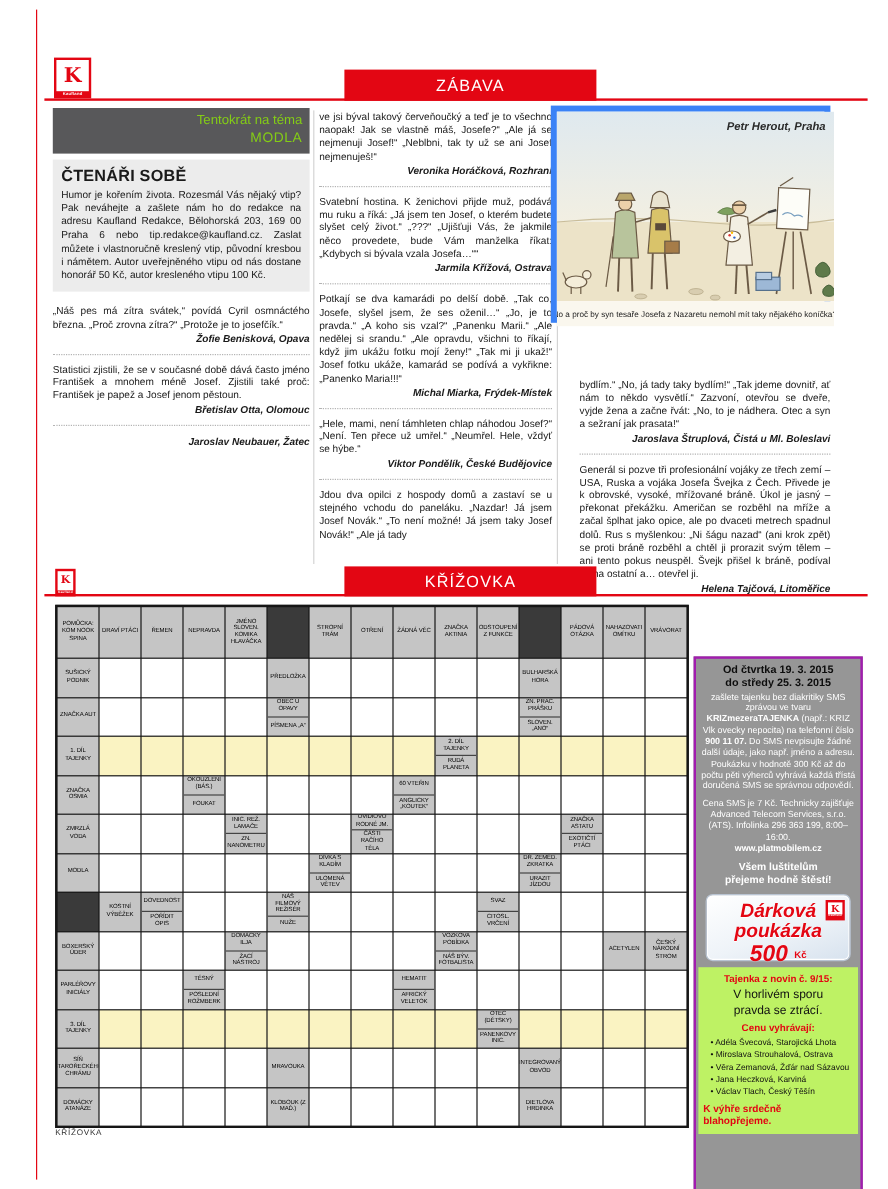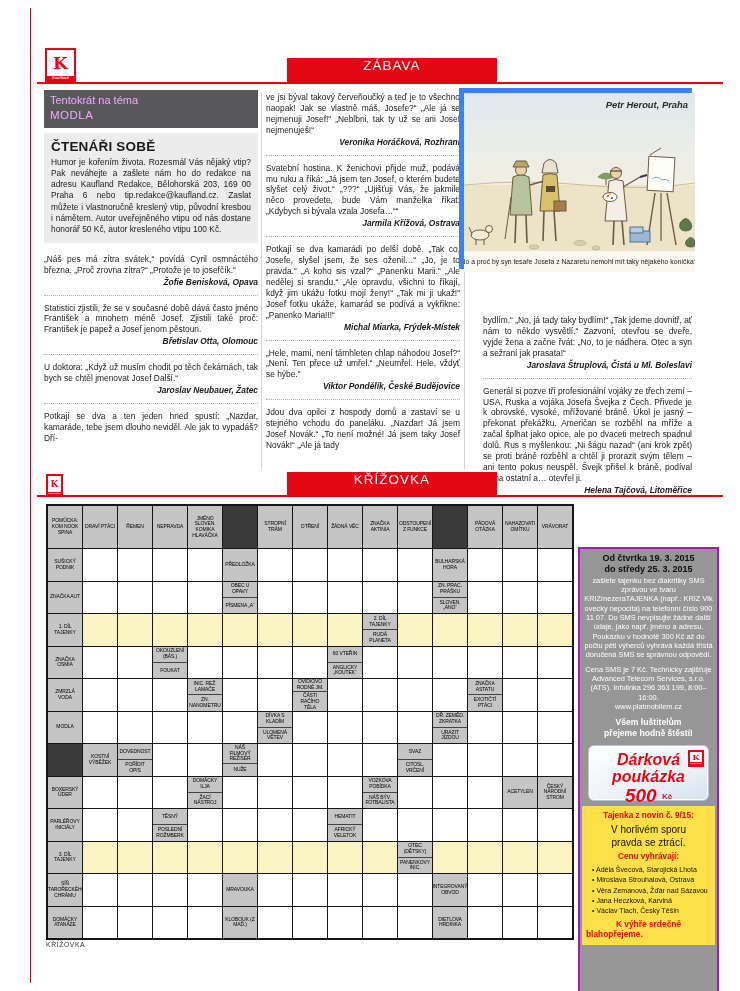--- a/index.html
+++ b/index.html
@@ -6,25 +6,25 @@
   .page{position:relative;width:740px;height:991px;background:#fff;overflow:hidden;
         font-family:"Liberation Sans",sans-serif;color:#1a1a1a;}
   .vrule-left{position:absolute;left:30px;top:8px;width:1px;height:975px;background:#e30613;}
   .hrule{position:absolute;left:37px;width:686px;height:2px;background:#e30613;}
   
   .klogo{position:absolute;background:#e30613;display:flex;flex-direction:column;padding:2px;box-sizing:border-box;}
   .klogo .kin{flex:1;background:#fff;display:flex;align-items:center;justify-content:center;
        color:#e30613;font-weight:bold;font-family:"DejaVu Serif",serif;}
   .klogo .kf{color:#fff;font-size:3.5px;text-align:center;line-height:1.2;font-weight:bold;letter-spacing:.2px;}
   .section-band{position:absolute;left:287px;width:210px;background:#e30613;color:#fff;
-       display:flex;justify-content:center;font-size:13.5px;letter-spacing:1px;z-index:3;}
+       display:flex;align-items:center;justify-content:center;font-size:13.5px;letter-spacing:1px;z-index:3;}
   
   .colsep{position:absolute;top:92px;height:378px;width:1px;background:#d4d4d4;}
   .col{position:absolute;box-sizing:border-box;}
-  .theme-box{background:#58585a;color:#f0abfc;text-align:left;padding:4px 6px 6px;line-height:1.25;}
+  .theme-box{background:#58585a;color:#84cc16;text-align:right;padding:4px 6px 6px;line-height:1.25;}
   .theme-box .l1{font-size:11px;}
   .theme-box .l2{font-size:11.5px;letter-spacing:.5px;}
   .readers-box{background:#ececec;margin-top:5px;padding:6px 7px 8px;}
   .readers-box h2{margin:0 0 3px;font-size:13.5px;font-weight:bold;letter-spacing:.2px;}
   .readers-box p{margin:0;font-size:8.4px;line-height:1.32;text-align:justify;}
   .jokes{margin-top:11px;}
   .joke{font-size:8.4px;line-height:1.3;}
   .joke + .joke{border-top:1px dotted #b3b3b3;margin-top:7px;padding-top:7px;}
   .joke p{margin:0;text-align:justify;}
   .joke .auth{text-align:right;font-weight:bold;font-style:italic;margin-top:1px;}
@@ -43,39 +43,39 @@
   .cw-split{padding:0;}
   .cw-split div{flex:1;display:flex;align-items:center;justify-content:center;width:100%;padding:1px;box-sizing:border-box;}
   .cw-split .t{border-bottom:1px solid #444;}
   .cw-caption{position:absolute;left:46px;top:941px;font-size:6.8px;letter-spacing:.6px;color:#333;}
   
   .panel{position:absolute;left:578px;top:501px;width:141px;height:452px;background:#969696;
       border:2px solid #a21caf;box-sizing:border-box;text-align:center;color:#fff;margin-top:46px;}
   .panel .dates{color:#0d0d0d;font-weight:bold;font-size:9px;line-height:1.2;margin:4px 2px 1px;}
   .panel p{margin:0 4px;font-size:7.4px;line-height:1.26;}
   .panel .fee{margin-top:5px;}
-  .panel b{font-weight:normal;}
+  .panel b{font-weight:bold;}
   .panel .wish{font-weight:bold;font-size:8.6px;line-height:1.25;margin-top:6px;}
   .voucher{position:relative;margin:6px 8px 0;height:54px;border-radius:6px;
       background:linear-gradient(160deg,#ffffff 0%,#eef3f8 55%,#d7e2ee 100%);
       border:1px solid #b9c4d2;box-shadow:inset 0 0 0 1px #fff;}
   .voucher .dar{color:#e30613;font-weight:bold;font-style:italic;font-size:16px;line-height:1.1;
       text-shadow:0 0 1px #fff,0 1px 0 #fff;padding-top:5px;}
   .voucher .amt{color:#e30613;font-weight:bold;font-style:italic;font-size:19px;line-height:1;
       text-shadow:0 0 1px #fff;}
   .voucher .amt small{font-size:8px;font-style:normal;vertical-align:3px;}
-  .solution{background:#fde047;margin:5px 2px 2px;padding:5px 4px 6px;color:#111;}
+  .solution{background:#bef264;margin:5px 2px 2px;padding:5px 4px 6px;color:#111;}
   .solution .red{color:#e30613;font-weight:bold;}
   .solution .h{font-size:8.2px;margin:0;}
   .solution .txt{font-size:10px;margin:2px 0 3px;line-height:1.3;}
   .solution .prizes{font-size:8.2px;margin:0 0 3px;}
   .solution ul{list-style:none;margin:0;padding:0 0 0 6px;text-align:left;}
   .solution li{font-size:7px;line-height:1.45;}
   .solution li::before{content:"• ";}
-  .solution .cong1{font-size:8.4px;margin-top:3px;text-align:center;}
+  .solution .cong1{font-size:8.4px;margin-top:3px;text-align:left;}
   .solution .cong2{font-size:8.4px;text-align:left;padding-right:8px;}
 </style>
 </head>
 <body>
 
 <div class="page">
 
   <div class="vrule-left"></div>
 
   <div class="klogo" style="left:45px;top:48px;width:31px;height:34px;">
@@ -102,25 +102,21 @@
     <div class="jokes" id="jokes-col1">
         <div class="joke">
           <p>„Náš pes má zítra svátek,“ povídá Cyril osmnáctého března. „Proč zrovna zítra?“ „Protože je to josefčík.“</p>
           <div class="auth">Žofie Benisková, Opava</div>
         </div>
         <div class="joke">
           <p>Statistici zjistili, že se v současné době dává často jméno František a mnohem méně Josef. Zjistili také proč: František je papež a Josef jenom pěstoun.</p>
           <div class="auth">Břetislav Otta, Olomouc</div>
         </div>
         <div class="joke">
-          <p>U doktora: „Když už musím chodit po těch čekárnách, tak bych se chtěl jmenovat Josef Další.“</p>
           <div class="auth">Jaroslav Neubauer, Žatec</div>
-        </div>
-        <div class="joke">
-          <p>Potkají se dva a ten jeden hned spustí: „Nazdar, kamaráde, tebe jsem dlouho neviděl. Ale jak to vypadáš? Dří-</p>
         </div>
       </div>
   </div>
 
   <div class="col" style="left:266px;top:92px;width:194px;">
     <div class="jokes" style="margin-top:0;" id="jokes-col2">
         <div class="joke">
           <p>ve jsi býval takový červeňoučký a teď je to všechno naopak! Jak se vlastně máš, Josefe?“ „Ale já se nejmenuji Josef!“ „Neblbni, tak ty už se ani Josef nejmenuješ!“</p>
           <div class="auth">Veronika Horáčková, Rozhraní</div>
         </div>

